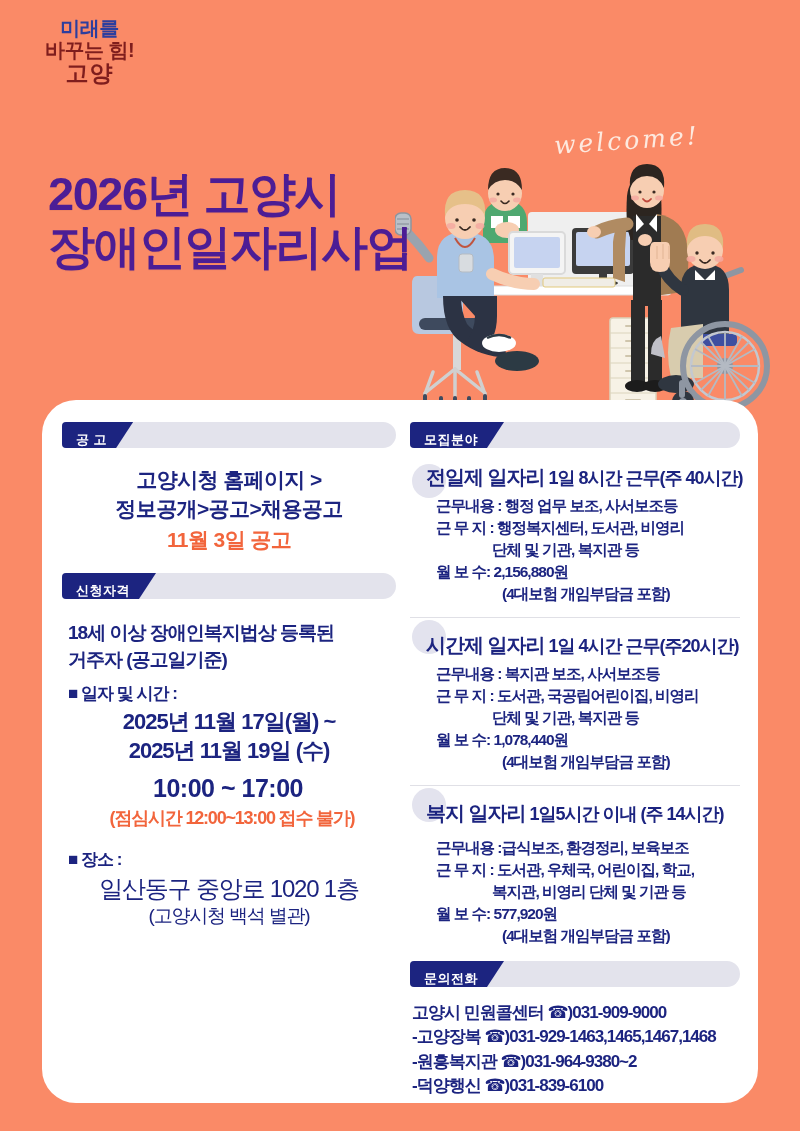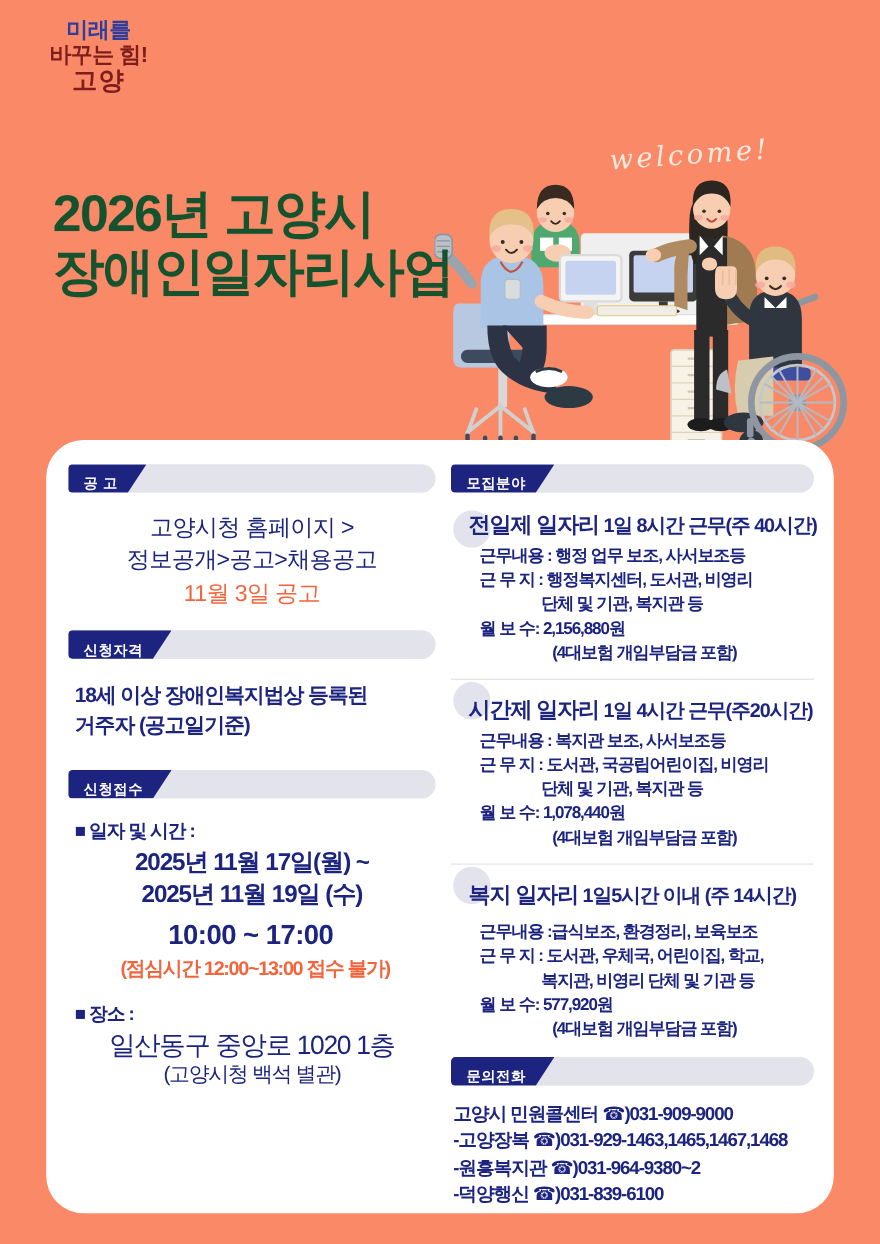--- a/index.html
+++ b/index.html
@@ -33,21 +33,21 @@
   }
   .logo-line1 { color: #2D3E9E; display: block; }
   .logo-line2 { color: #7f1d1d; display: block; }
   .logo-line3 { color: #7f1d1d; display: block; font-size: 23px; letter-spacing: 1px; }
 
   
   .title {
     position: absolute;
     left: 48px;
     top: 168px;
-    color: #14532d;
+    color: #4c1d95;
     font-weight: bold;
     font-size: 47px;
     line-height: 1.12;
     letter-spacing: -1.5px;
     text-shadow: 0 1px 0 rgba(0,0,0,0.04);
     z-index: 4;
   }
   .title span { display: block; }
 
   
@@ -119,21 +119,21 @@
     white-space: nowrap;
   }
   .tag-wide { letter-spacing: 6px; }
 
   
   .blk { color: #1C2480; }
 
   .notice-body {
     text-align: center;
     font-size: 21px;
-    font-weight: normal;
+    font-weight: bold;
     line-height: 1.38;
     letter-spacing: -0.6px;
     padding: 4px 0 2px;
   }
   .notice-body .accent { color: #F2653C; display: block; margin-top: 2px; }
 
   .qualify-body {
     font-size: 19px;
     font-weight: bold;
     line-height: 1.45;
@@ -459,23 +459,20 @@
       </div>
 
       <div class="sec-head" style="margin-top:16px">
         <span class="tag">신청자격</span>
       </div>
       <div class="blk qualify-body">
         <span>18세 이상 장애인복지법상 등록된</span>
         <span>거주자 (공고일기준)</span>
       </div>
 
-      <div class="sec-head" style="margin-top:22px">
-        <span class="tag">신청접수</span>
-      </div>
       <div class="blk apply-body">
         <div class="lbl">일자 및 시간 :</div>
         <div class="dates">
           <span>2025년 11월 17일(월) ~</span>
           <span>2025년 11월 19일 (수)</span>
         </div>
         <div class="hours">10:00 ~ 17:00</div>
         <div class="lunch">(점심시간 12:00~13:00 접수 불가)</div>
         <div class="lbl place-label">장소 :</div>
         <div class="place">

